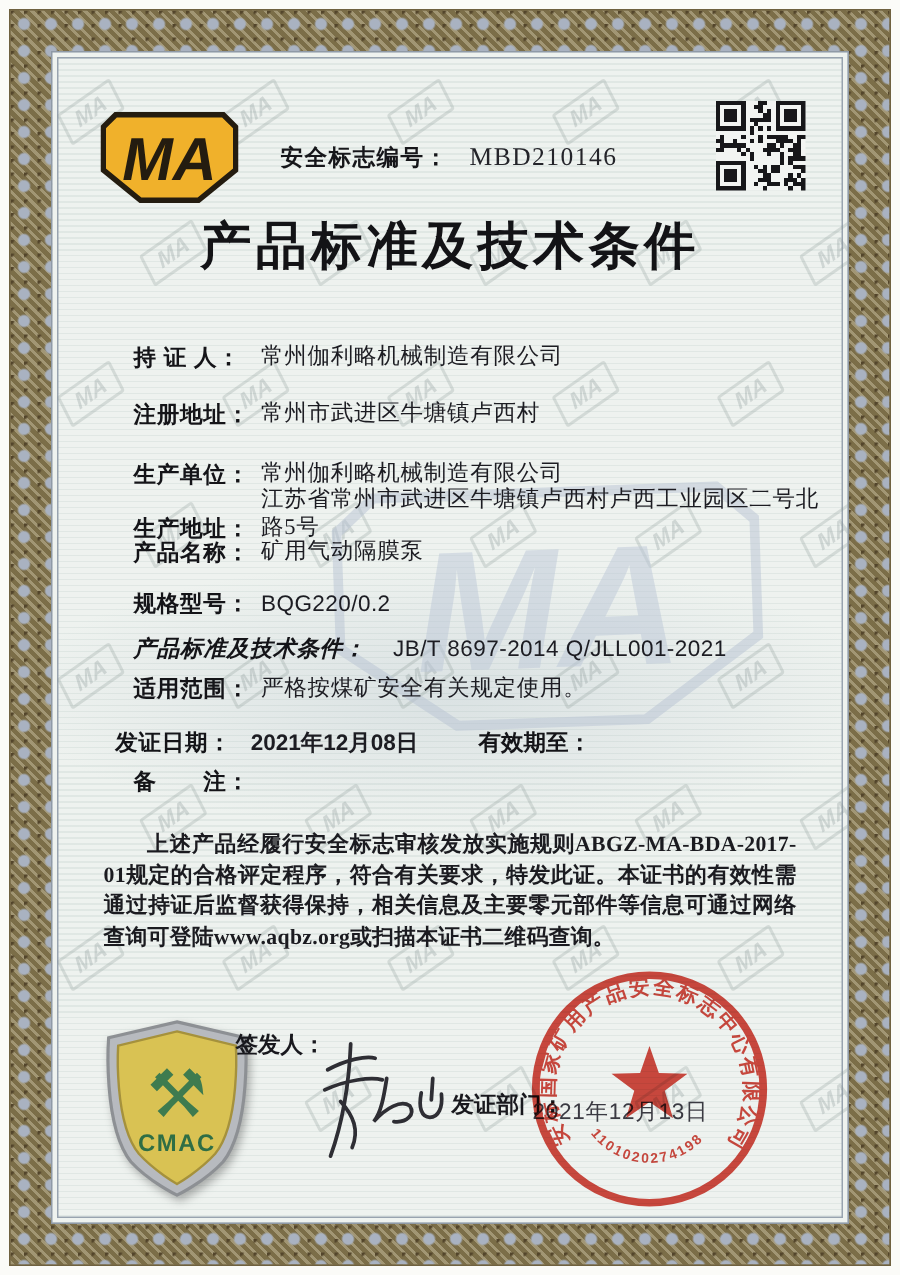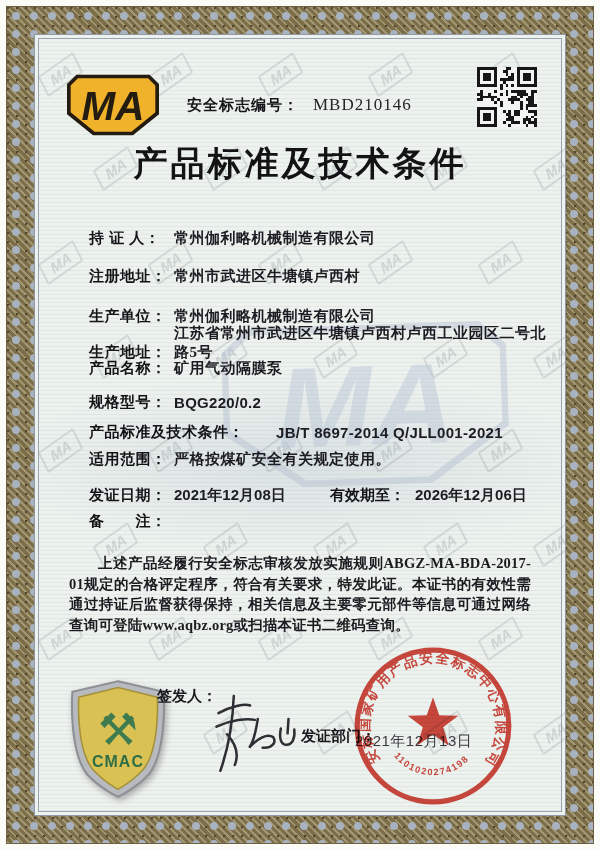--- a/index.html
+++ b/index.html
@@ -41,24 +41,24 @@
   .mark-row{position:absolute;left:152px;top:60px;display:flex;align-items:center;}
   .mark-label{font-size:15px;font-weight:700;color:#16161a;letter-spacing:1px;}
   .mark-number{font-size:17px;margin-left:14px;color:#24242a;font-family:"Liberation Serif",serif;letter-spacing:1px;}
   .qr{position:absolute;left:442px;top:32px;width:60px;height:60px;}
   .title{
     position:absolute;top:106px;left:0;right:0;text-align:center;
     font-size:34px;font-weight:800;letter-spacing:3px;color:#131316;
   }
   .frow{position:absolute;left:54px;right:18px;display:flex;align-items:flex-end;}
   .flabel{flex:0 0 auto;min-width:85px;font-size:15px;font-weight:700;color:#141418;letter-spacing:.5px;}
-  .frow.wide .flabel{min-width:auto;margin-right:32px;}
-  .fvalue{font-size:15px;font-weight:700;color:#1c1c22;font-family:"Liberation Serif",serif;letter-spacing:.5px;line-height:19px;max-width:380px;}
+  .frow.wide .flabel{min-width:auto;margin-right:18px;font-style:italic;}
+  .fvalue{font-size:15px;font-weight:400;color:#1c1c22;font-family:"Liberation Serif",serif;letter-spacing:.5px;line-height:19px;max-width:380px;}
   .fvalue.latin{font-family:"Liberation Sans",sans-serif;letter-spacing:.3px;}
-  .dates-row{position:absolute;left:54px;top:451px;display:flex;align-items:baseline;}
+  .dates-row{position:absolute;left:38px;top:451px;display:flex;align-items:baseline;text-align:center;}
   .dates-row .val{font-size:15px;font-weight:700;color:#1c1c22;width:130px;}
   .dates-row .lbl2{font-size:15px;font-weight:700;color:#141418;min-width:85px;margin-left:26px;}
   .dates-row .val2{font-size:15px;font-weight:700;color:#1c1c22;}
   .remark-row{position:absolute;left:54px;top:477px;display:flex;}
   .statement{
     position:absolute;left:34px;top:518px;width:462px;
     font-size:14.5px;line-height:20.5px;font-weight:700;color:#1b1b20;
     font-family:"Liberation Serif",serif;text-align:justify;text-indent:2em;
     letter-spacing:.2px;word-break:break-all;
   }
@@ -290,21 +290,20 @@
       </div>
       <div class="frow" style="top:415px">
         <span class="flabel">适用范围：</span>
         <span class="fvalue">严格按煤矿安全有关规定使用。</span>
       </div>
 
       <div class="dates-row">
         <span class="flabel">发证日期：</span>
         <span class="val">2021年12月08日</span>
         <span class="lbl2">有效期至：</span>
-        <span class="val2">2026年12月06日</span>
       </div>
 
       <div class="remark-row">
         <span class="flabel">备　　注：</span>
         <span class="fvalue"></span>
       </div>
 
       <div class="statement">上述产品经履行安全标志审核发放实施规则ABGZ-MA-BDA-2017-01规定的合格评定程序，符合有关要求，特发此证。本证书的有效性需通过持证后监督获得保持，相关信息及主要零元部件等信息可通过网络查询可登陆www.aqbz.org或扫描本证书二维码查询。</div>
 
       <svg class="cmac" viewBox="0 0 100 115">

